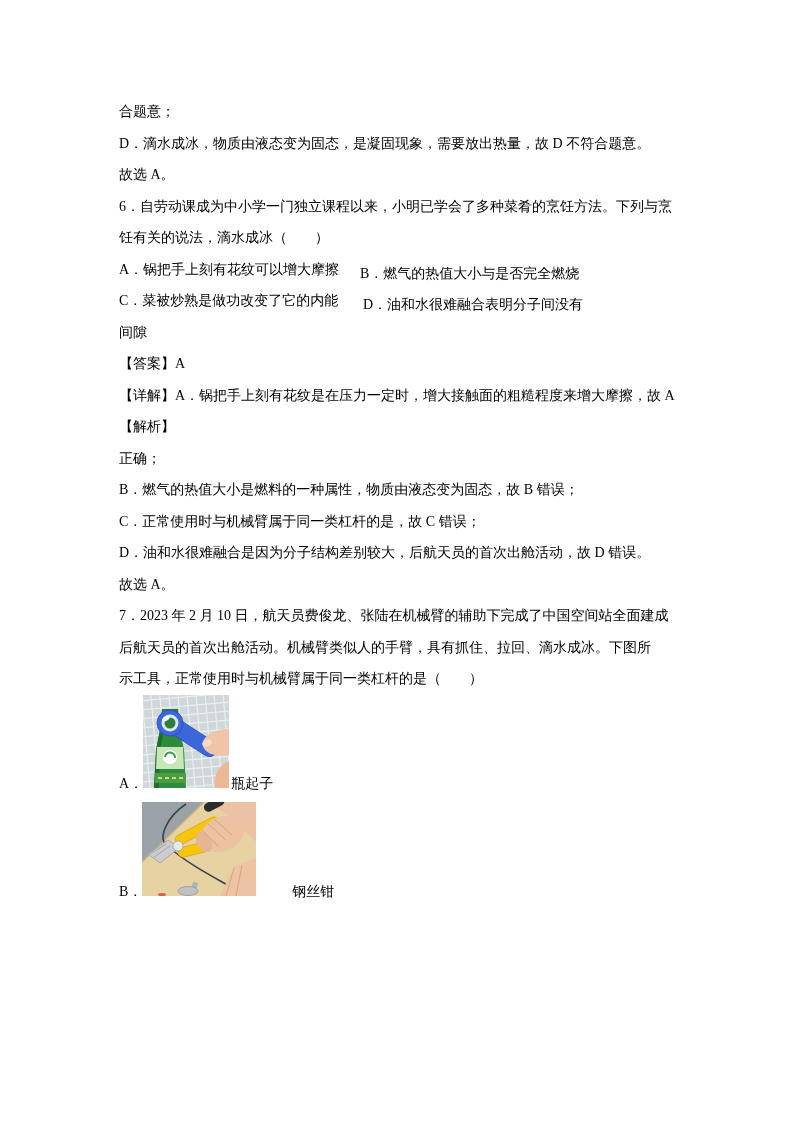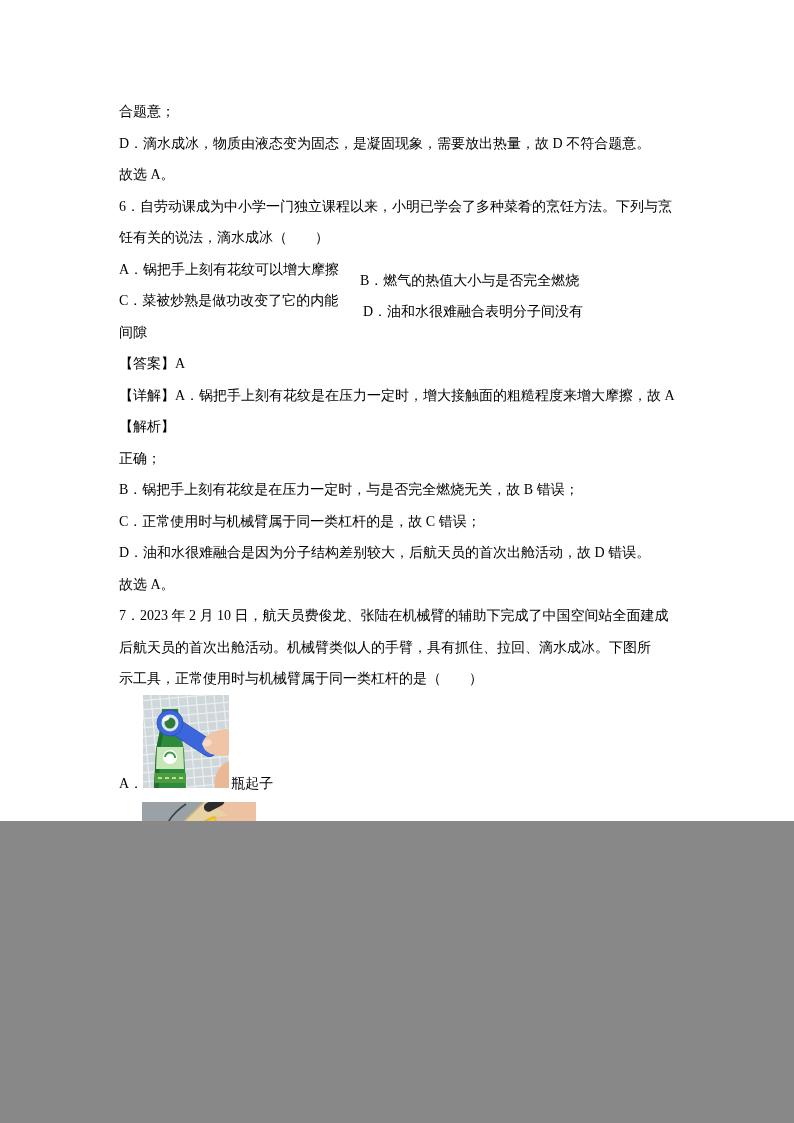--- a/index.html
+++ b/index.html
@@ -1,39 +1,39 @@
 <!DOCTYPE html>
 <html><head>
 <meta charset="utf-8">
 <style>
   html,body{margin:0;padding:0;background:#888;}
   .page{
     position:relative;
-    width:794px;height:821px;
+    width:794px;height:1123px;
     margin:0 auto;
     background:#ffffff;
     font-family:"Liberation Serif","DejaVu Serif",serif;
     color:#000;
     overflow:hidden;
   }
   .content{
     position:absolute;
     left:119px;top:96px;
     width:560px;
     font-size:14px;
     line-height:31.5px;
   }
   .line{
     position:relative;
     height:31.5px;
     white-space:nowrap;
   }
   .col2{
     position:absolute;
-    top:11px;
+    top:4px;
     white-space:nowrap;
   }
   .img-row{
     white-space:nowrap;
     line-height:normal;
   }
   .img-row svg{vertical-align:baseline;}
   .cap-a{margin-left:2px;}
   .cap-b{margin-left:36px;}
   .row-b{margin-top:9px;}
@@ -59,21 +59,21 @@
     <div class="line">
       <span>C．菜被炒熟是做功改变了它的内能</span>
       <span class="col2" style="left:244px;">D．油和水很难融合表明分子间没有</span>
     </div>
     <div class="line">间隙</div>
 
     <div class="line">【答案】A</div>
     <div class="line">【详解】A．锅把手上刻有花纹是在压力一定时，增大接触面的粗糙程度来增大摩擦，故 A</div>
     <div class="line">【解析】</div>
     <div class="line">正确；</div>
-    <div class="line">B．锅把手上刻有花纹是在压力一定时，与是否完全燃烧无关，故 B 错误；</div>
+    <div class="line">B．燃气的热值大小是燃料的一种属性，物质由液态变为固态，故 B 错误；</div>
     <div class="line">C．正常使用时与机械臂属于同一类杠杆的是，故 C 错误；</div>
     <div class="line">D．油和水很难融合是因为分子结构差别较大，后航天员的首次出舱活动，故 D 错误。</div>
     <div class="line">故选 A。</div>
 
     <div class="line">7．2023 年 2 月 10 日，航天员费俊龙、张陆在机械臂的辅助下完成了中国空间站全面建成</div>
     <div class="line">后航天员的首次出舱活动。机械臂类似人的手臂，具有抓住、拉回、滴水成冰。下图所</div>
     <div class="line">示工具，正常使用时与机械臂属于同一类杠杆的是（　　）</div>
 
     <div class="img-row">
       <span>A．</span><svg width="86" height="93" viewBox="0 0 86 93">

